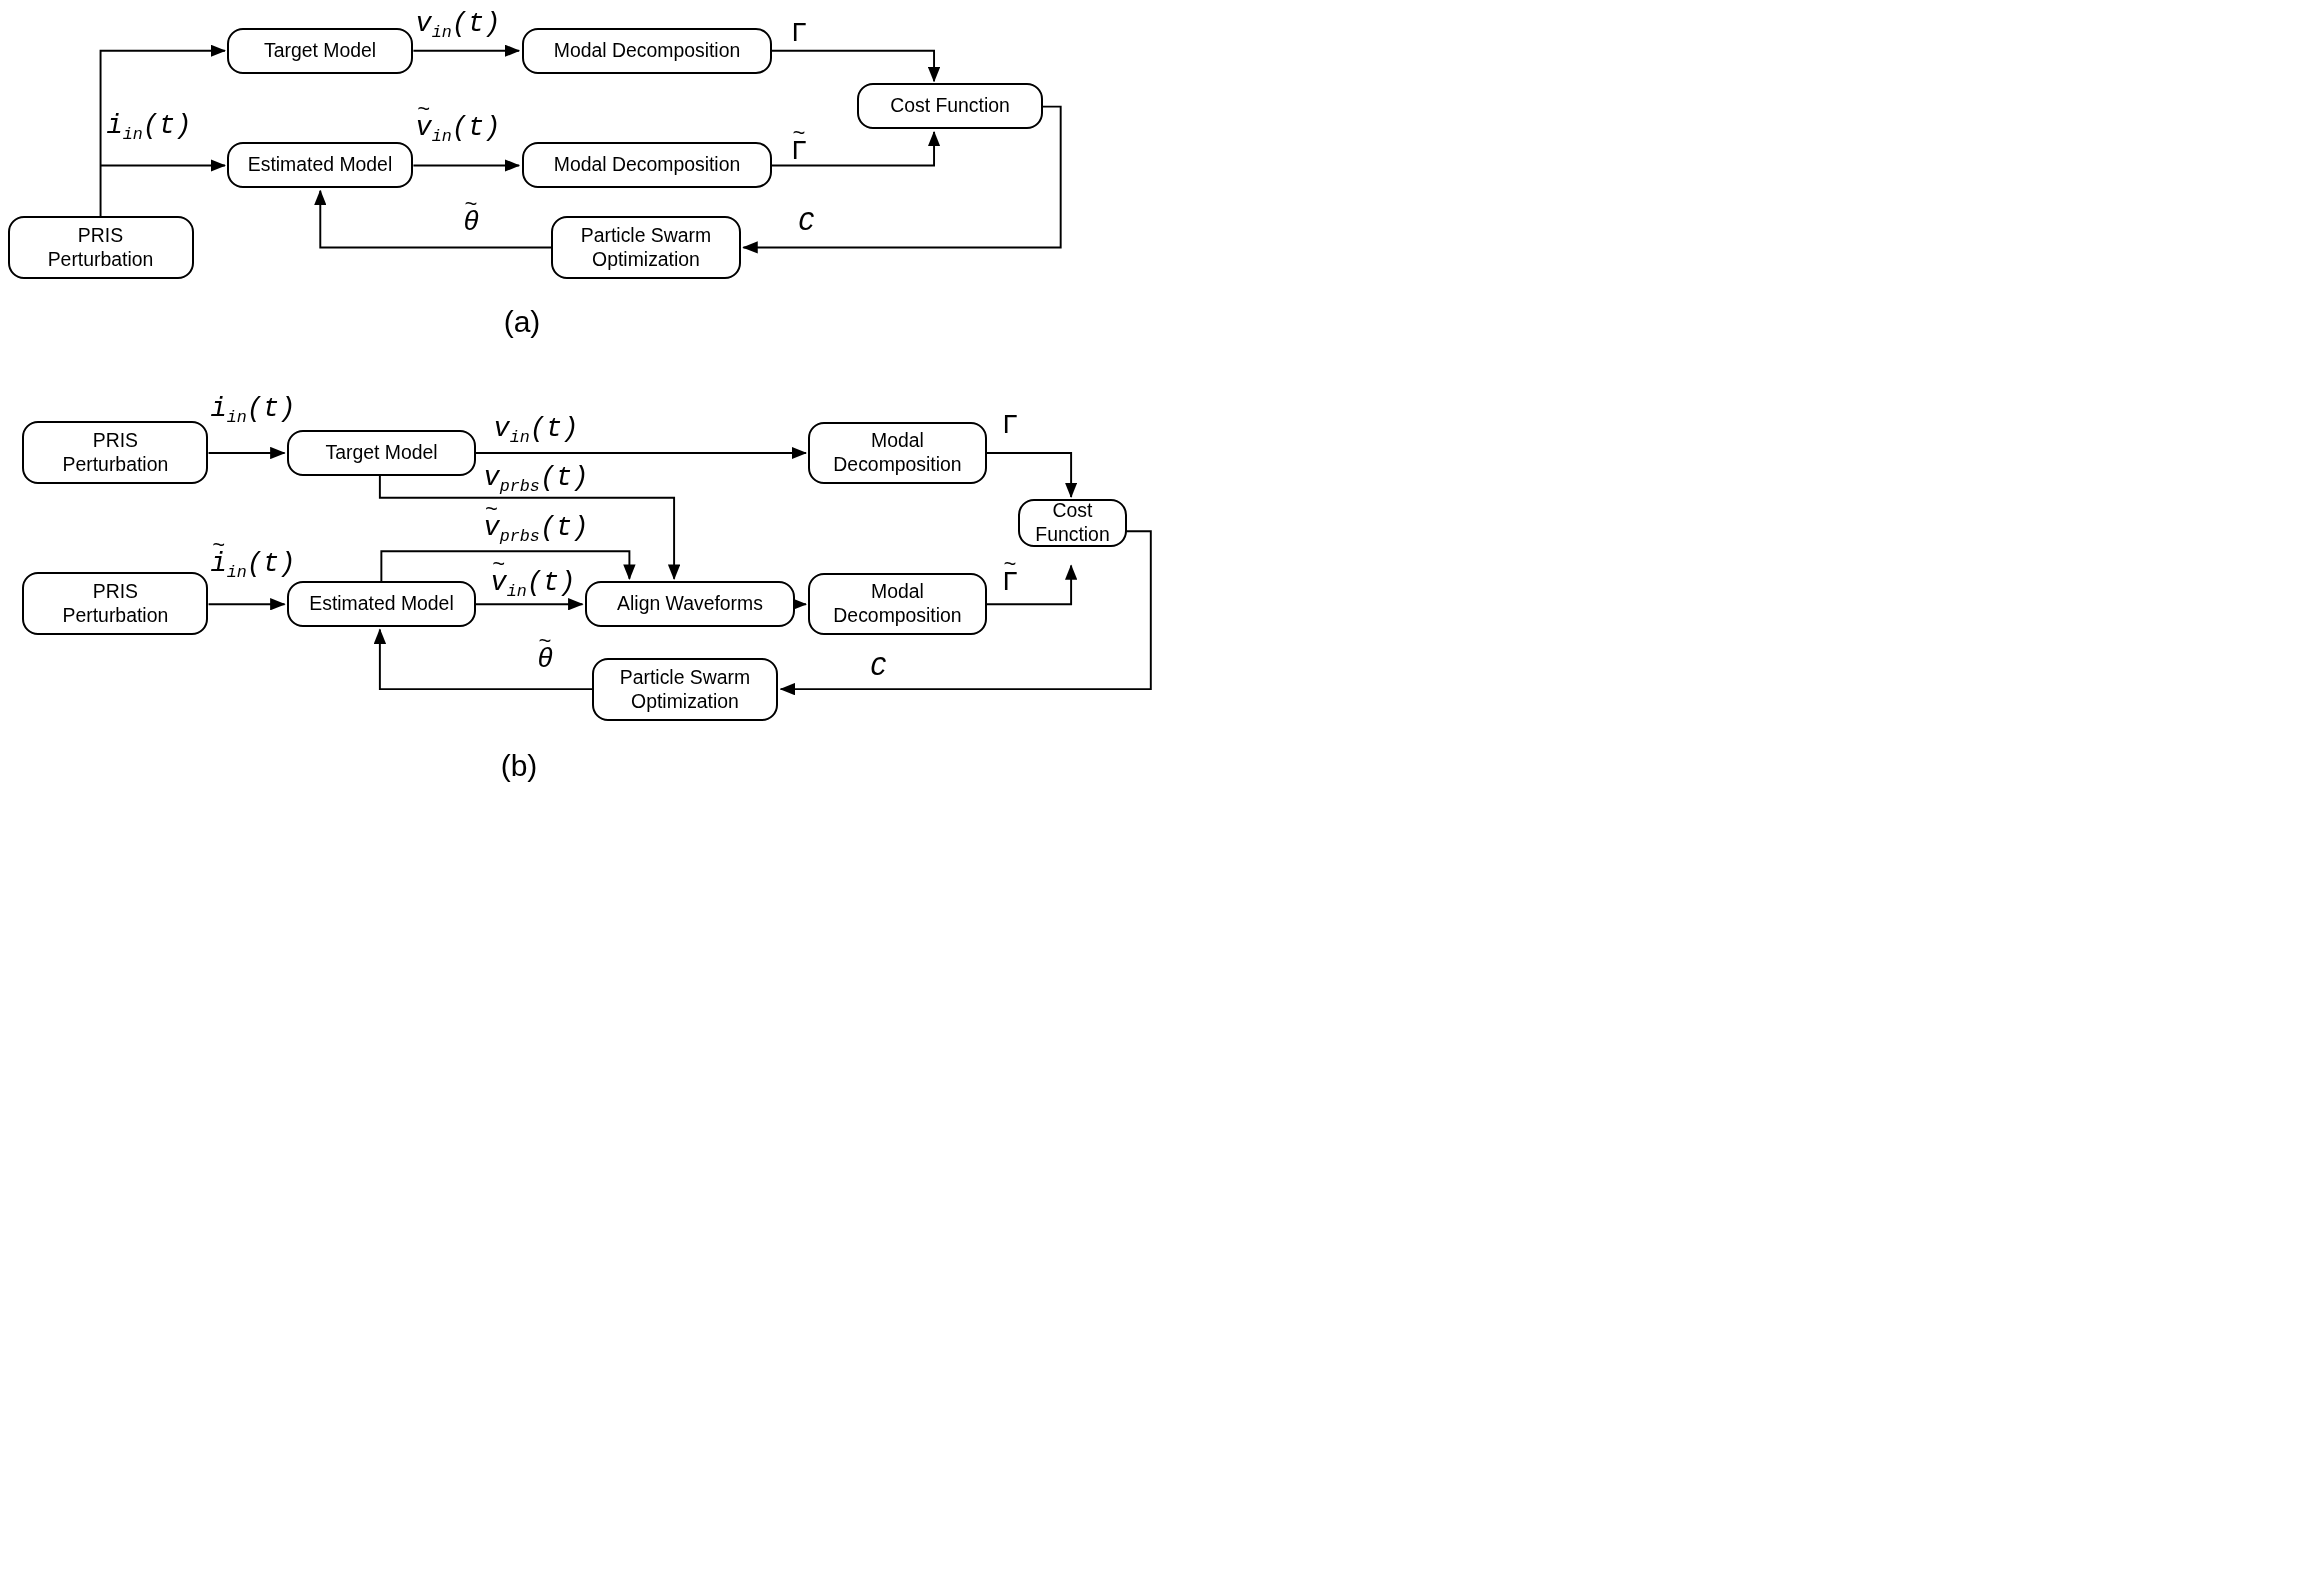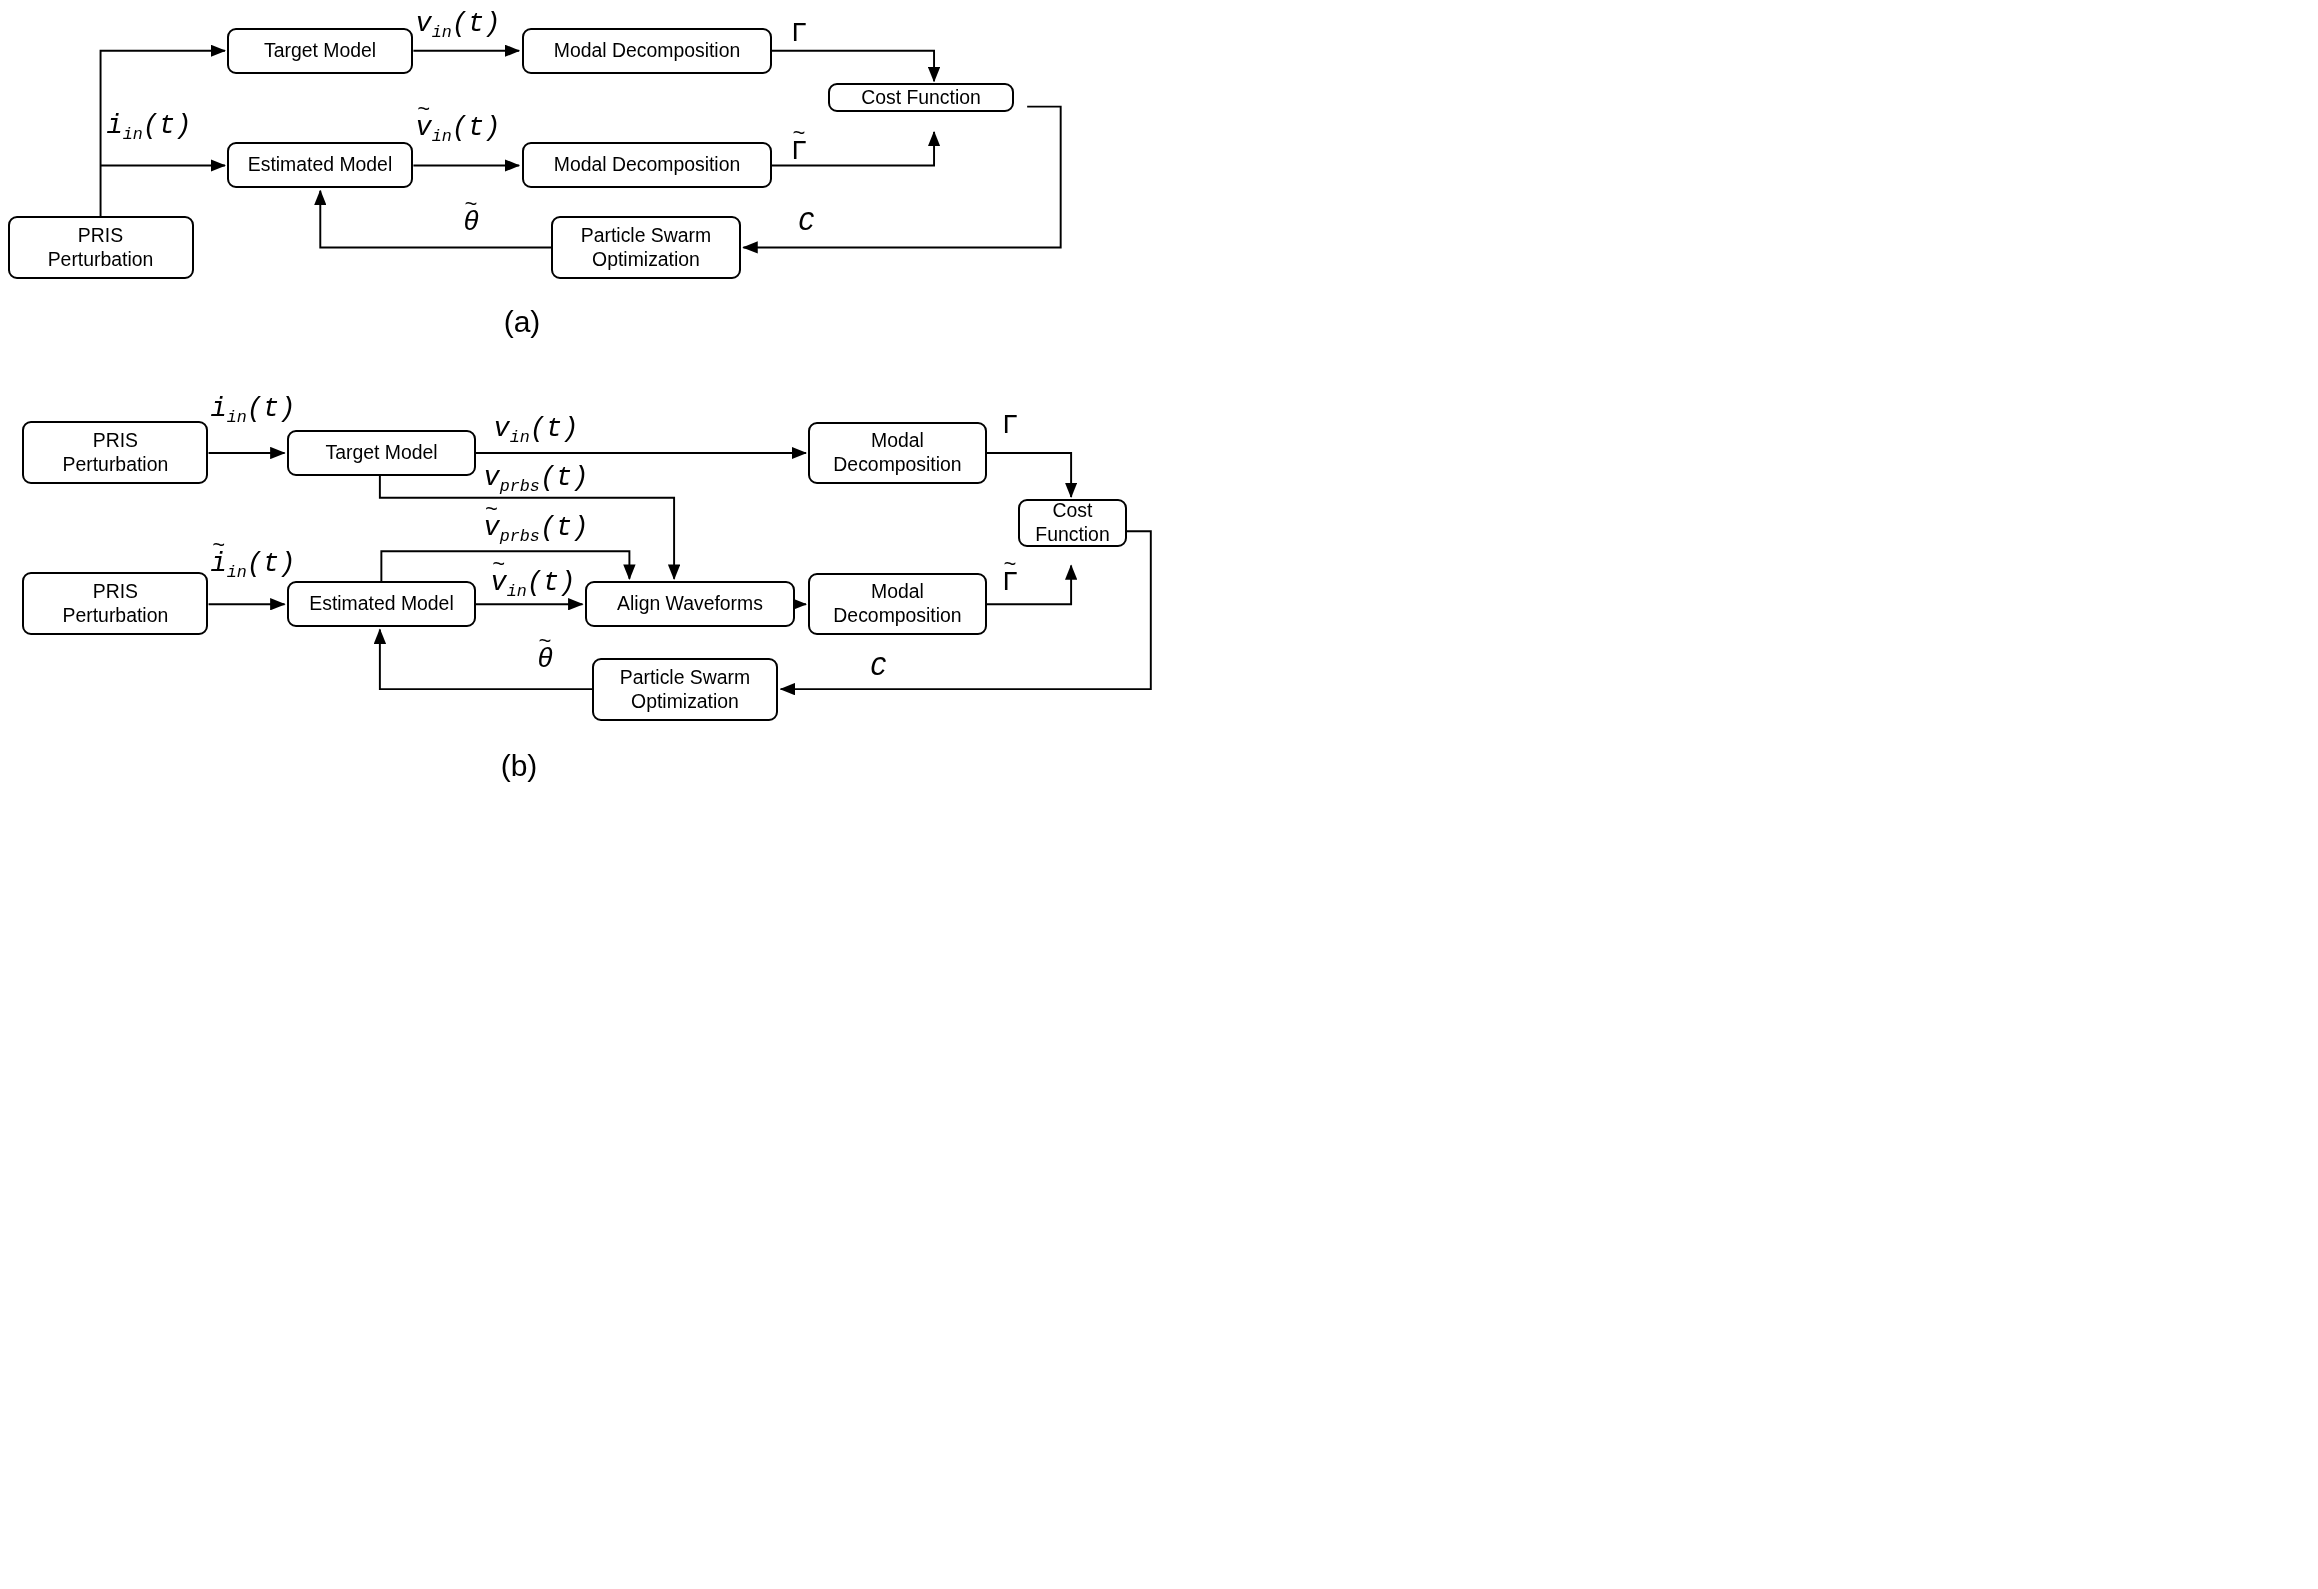--- a/index.html
+++ b/index.html
@@ -10,21 +10,21 @@
     font-family:"Liberation Sans",sans-serif;
     color:#000;
     overflow:hidden;
   }
   svg.wires{position:absolute;left:0;top:0;}
   svg.wires path{stroke:#000;stroke-width:2.6;fill:none;}
   .box{
     position:absolute;
     box-sizing:border-box;
     border:2.2px solid #000;
-    border-radius:9px;
+    border-radius:16px;
     background:#ffffff;
     display:flex;flex-direction:column;
     align-items:center;justify-content:center;
     text-align:center;
     font-size:19.4px;line-height:1.22;
     color:#000;
     z-index:2;
   }
   .math{
     position:absolute;
@@ -96,21 +96,21 @@
   </div>
   <div class="box" style="left:522px;top:27.6px;width:250px;height:46px">
     <span>Modal Decomposition</span>
   </div>
   <div class="box" style="left:227px;top:142px;width:186px;height:46px">
     <span>Estimated Model</span>
   </div>
   <div class="box" style="left:522px;top:142px;width:250px;height:46px">
     <span>Modal Decomposition</span>
   </div>
-  <div class="box" style="left:828px;top:83px;width:186px;height:29px">
+  <div class="box" style="left:857px;top:83px;width:186px;height:46px">
     <span>Cost Function</span>
   </div>
   <div class="box" style="left:551px;top:216px;width:190px;height:63px">
     <span>Particle Swarm</span>
     <span>Optimization</span>
   </div>
 
   <div class="math" style="left:149px;top:126px">
     <span class="mvar"><span class="tilde"></span><span>i</span></span><sub>in</sub><span>(t)</span>
   </div>

